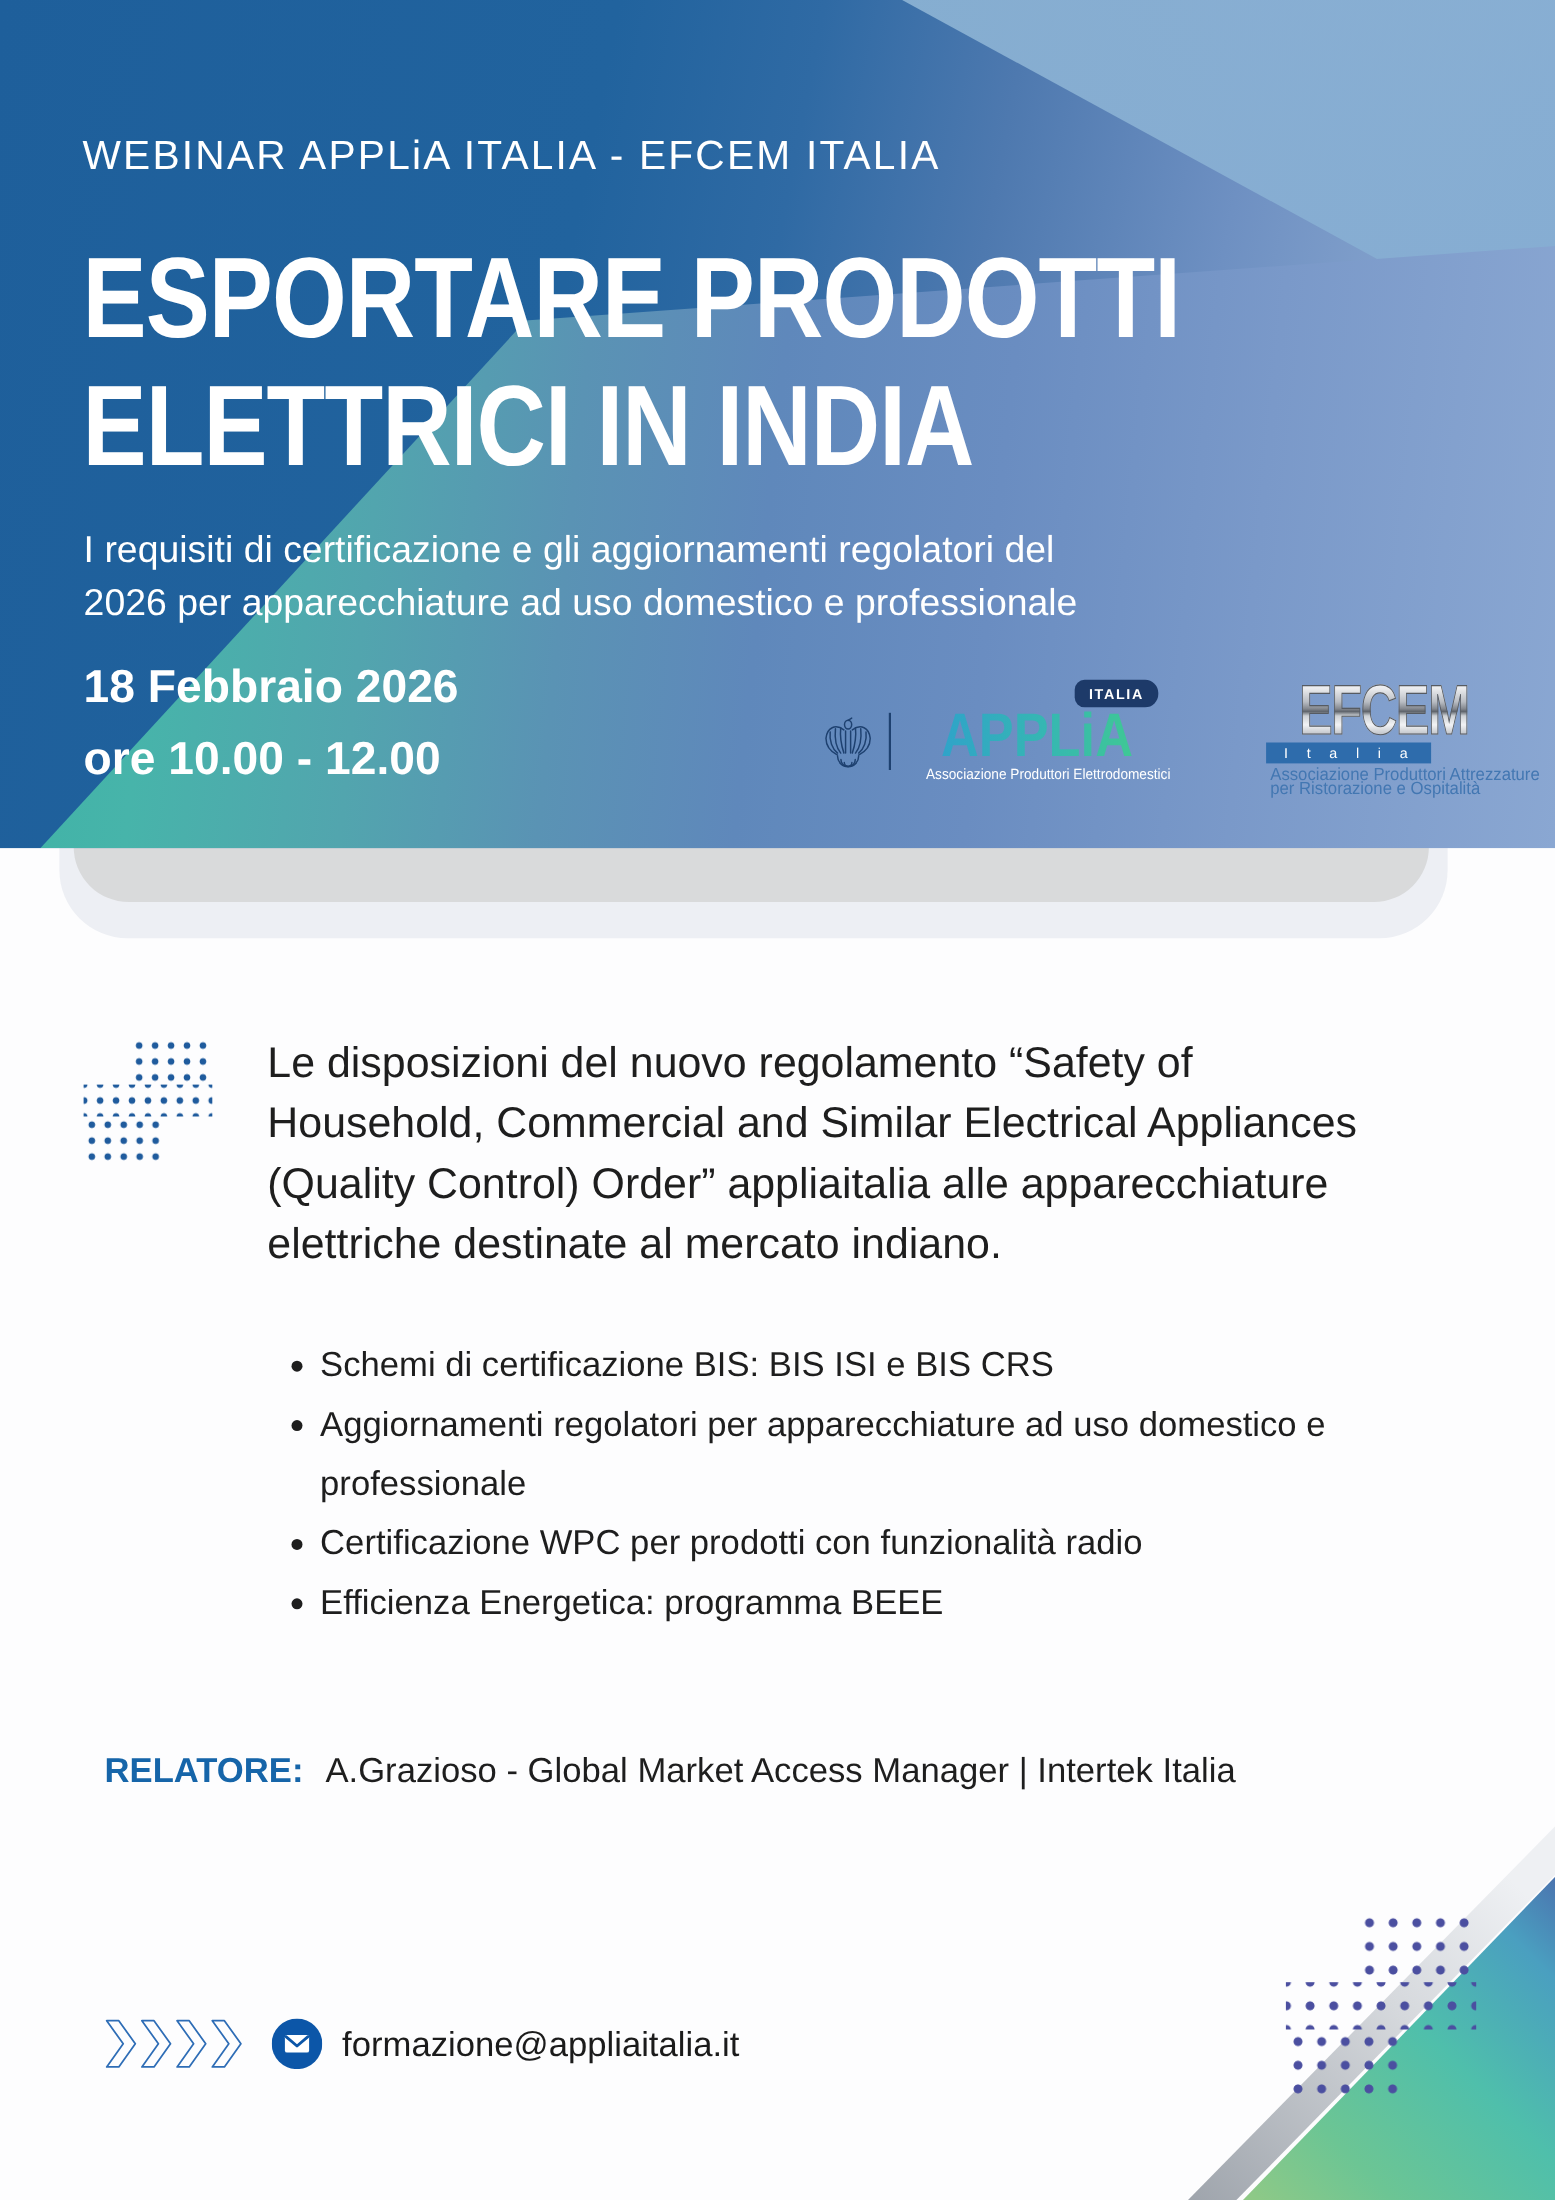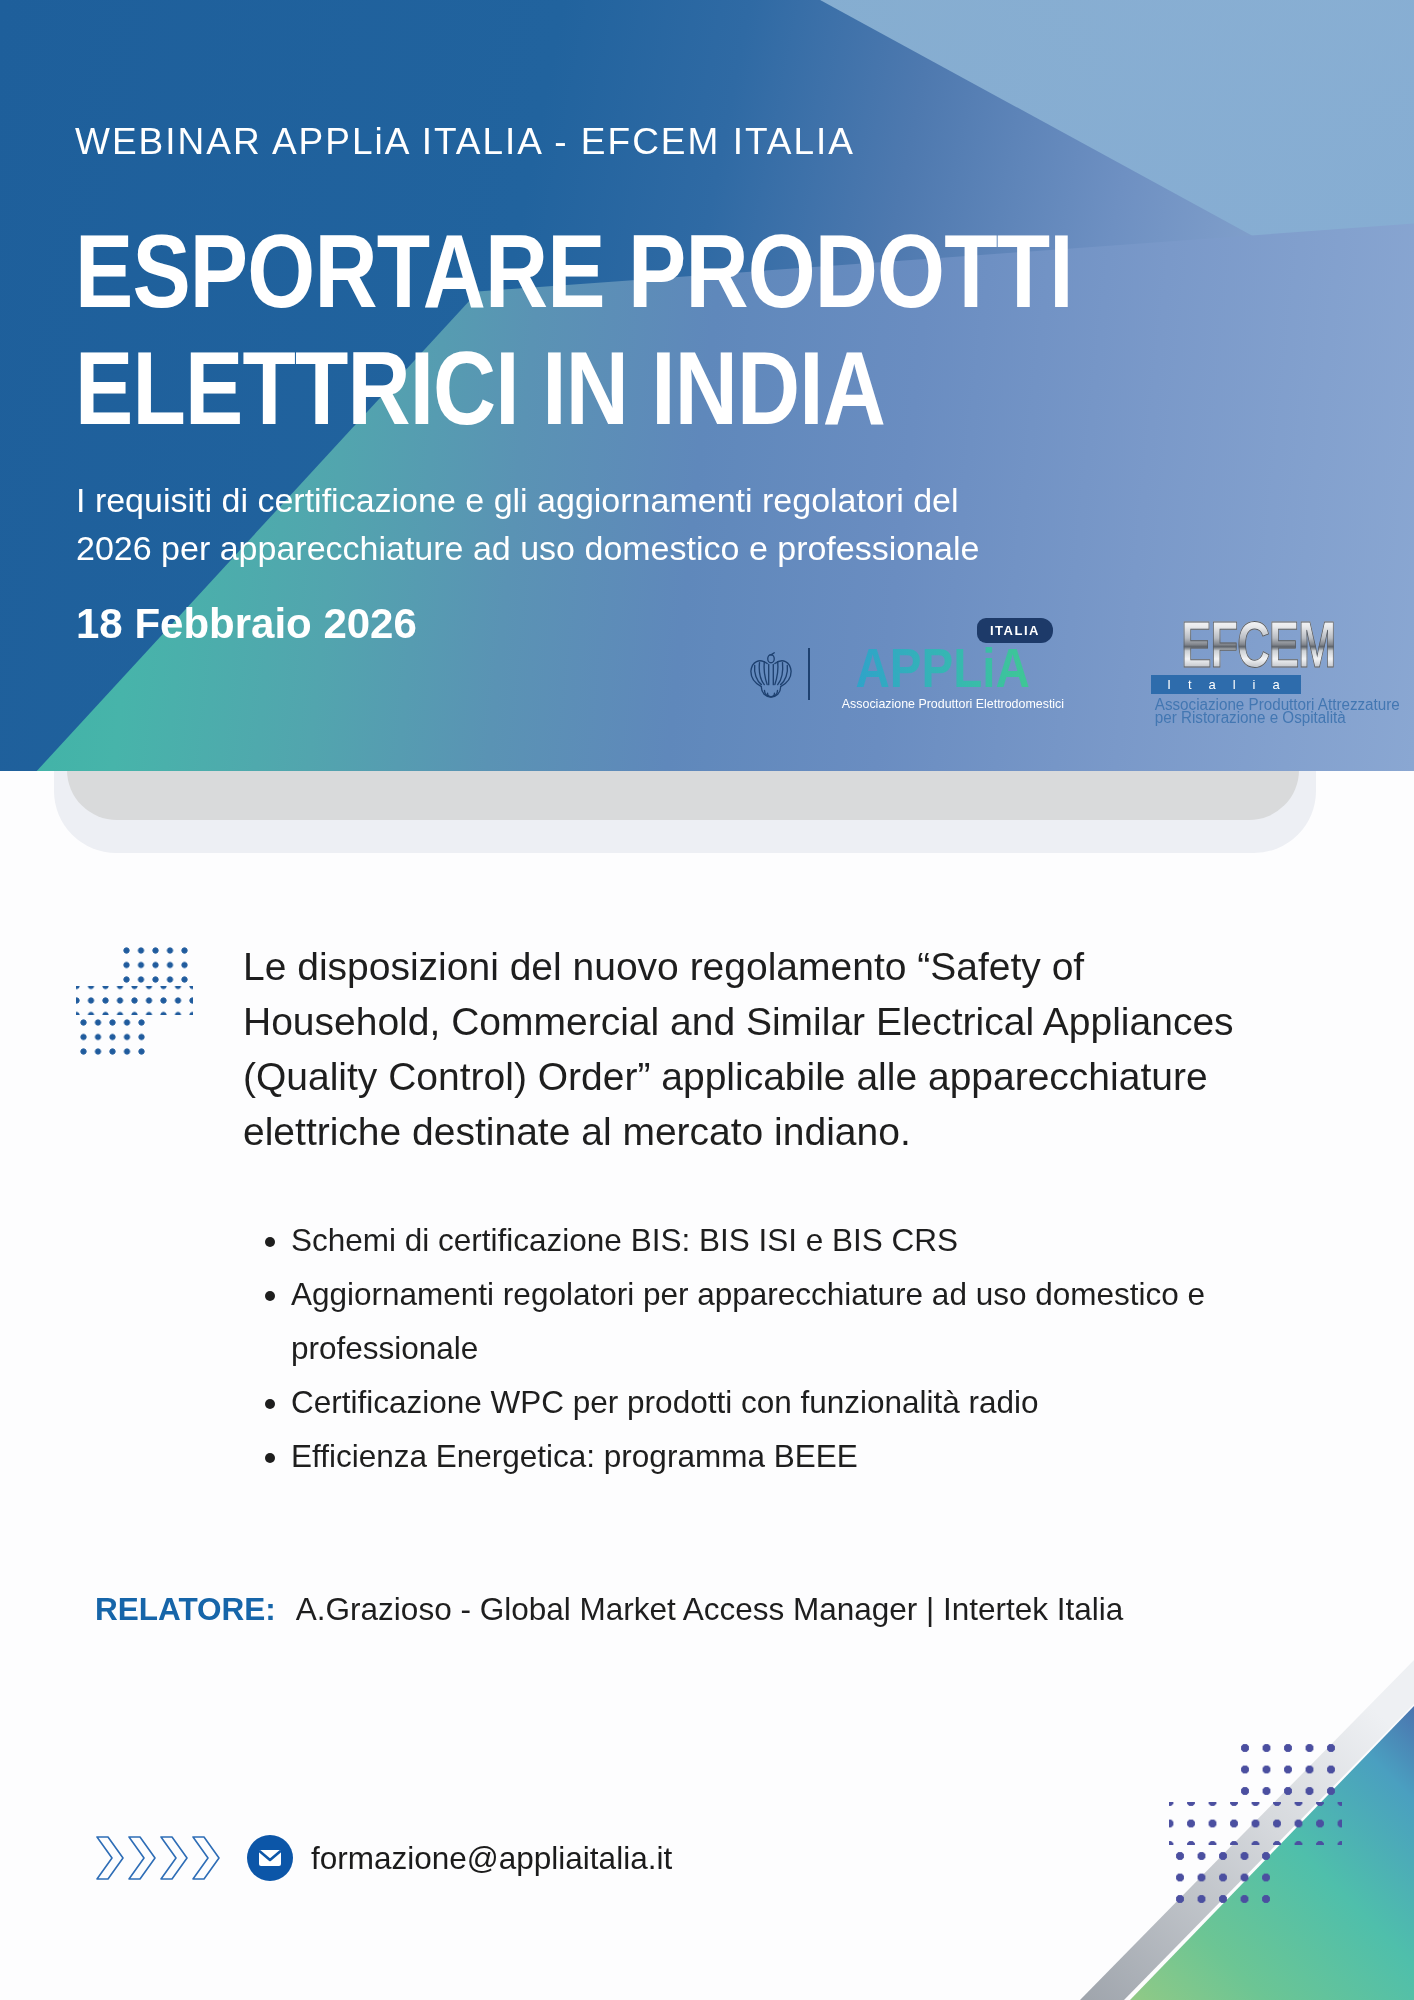--- a/index.html
+++ b/index.html
@@ -125,20 +125,21 @@
       <span class="tline">ELETTRICI IN INDIA</span>
     </h1>
 
     <div class="subtitle">
       <div>I requisiti di certificazione e gli aggiornamenti regolatori del</div>
       <div>2026 per apparecchiature ad uso domestico e professionale</div>
     </div>
 
     <div class="datetime">
       <div>18 Febbraio 2026</div>
+      <div>ore 10.00 - 12.00</div>
     </div>
 
     <svg class="eagle" viewBox="0 0 48 52" fill="none" stroke="#1e4170" stroke-width="1.4" stroke-linecap="round">
       <ellipse cx="24" cy="8" rx="3.4" ry="4.2"></ellipse>
       <path d="M24,4 l3.4,-2.2"></path>
       <path d="M20,13 C12,7 4,11 3,21 C3,29 8,34 14,37"></path>
       <path d="M28,13 C36,7 44,11 45,21 C45,29 40,34 34,37"></path>
       <path d="M7,15 C6,23 9,31 14,35"></path>
       <path d="M12,12 C11,22 13,30 17,35"></path>
       <path d="M17,11 C16,21 18,29 20,35"></path>
@@ -169,21 +170,21 @@
     </div>
   </div>
 
   <div class="dots" style="--c:#1f5b9d; left:119px; top:943px; width:73px;  height:44px;"></div>
   <div class="dots" style="--c:#1f5b9d; left:76px;  top:986px; width:117px; height:29px;"></div>
   <div class="dots" style="--c:#1f5b9d; left:76px;  top:1015px; width:73px; height:44px;"></div>
 
   <div class="intro">
     <div>Le disposizioni del nuovo regolamento “Safety of</div>
     <div>Household, Commercial and Similar Electrical Appliances</div>
-    <div>(Quality Control) Order” applicabile alle apparecchiature</div>
+    <div>(Quality Control) Order” appliaitalia alle apparecchiature</div>
     <div>elettriche destinate al mercato indiano.</div>
   </div>
 
   <div class="bullets">
     <ul>
       <li>Schemi di certificazione BIS: BIS ISI e BIS CRS</li>
       <li>Aggiornamenti regolatori per apparecchiature ad uso domestico e professionale</li>
       <li>Certificazione WPC per prodotti con funzionalità radio</li>
       <li>Efficienza Energetica: programma BEEE</li>
     </ul>

